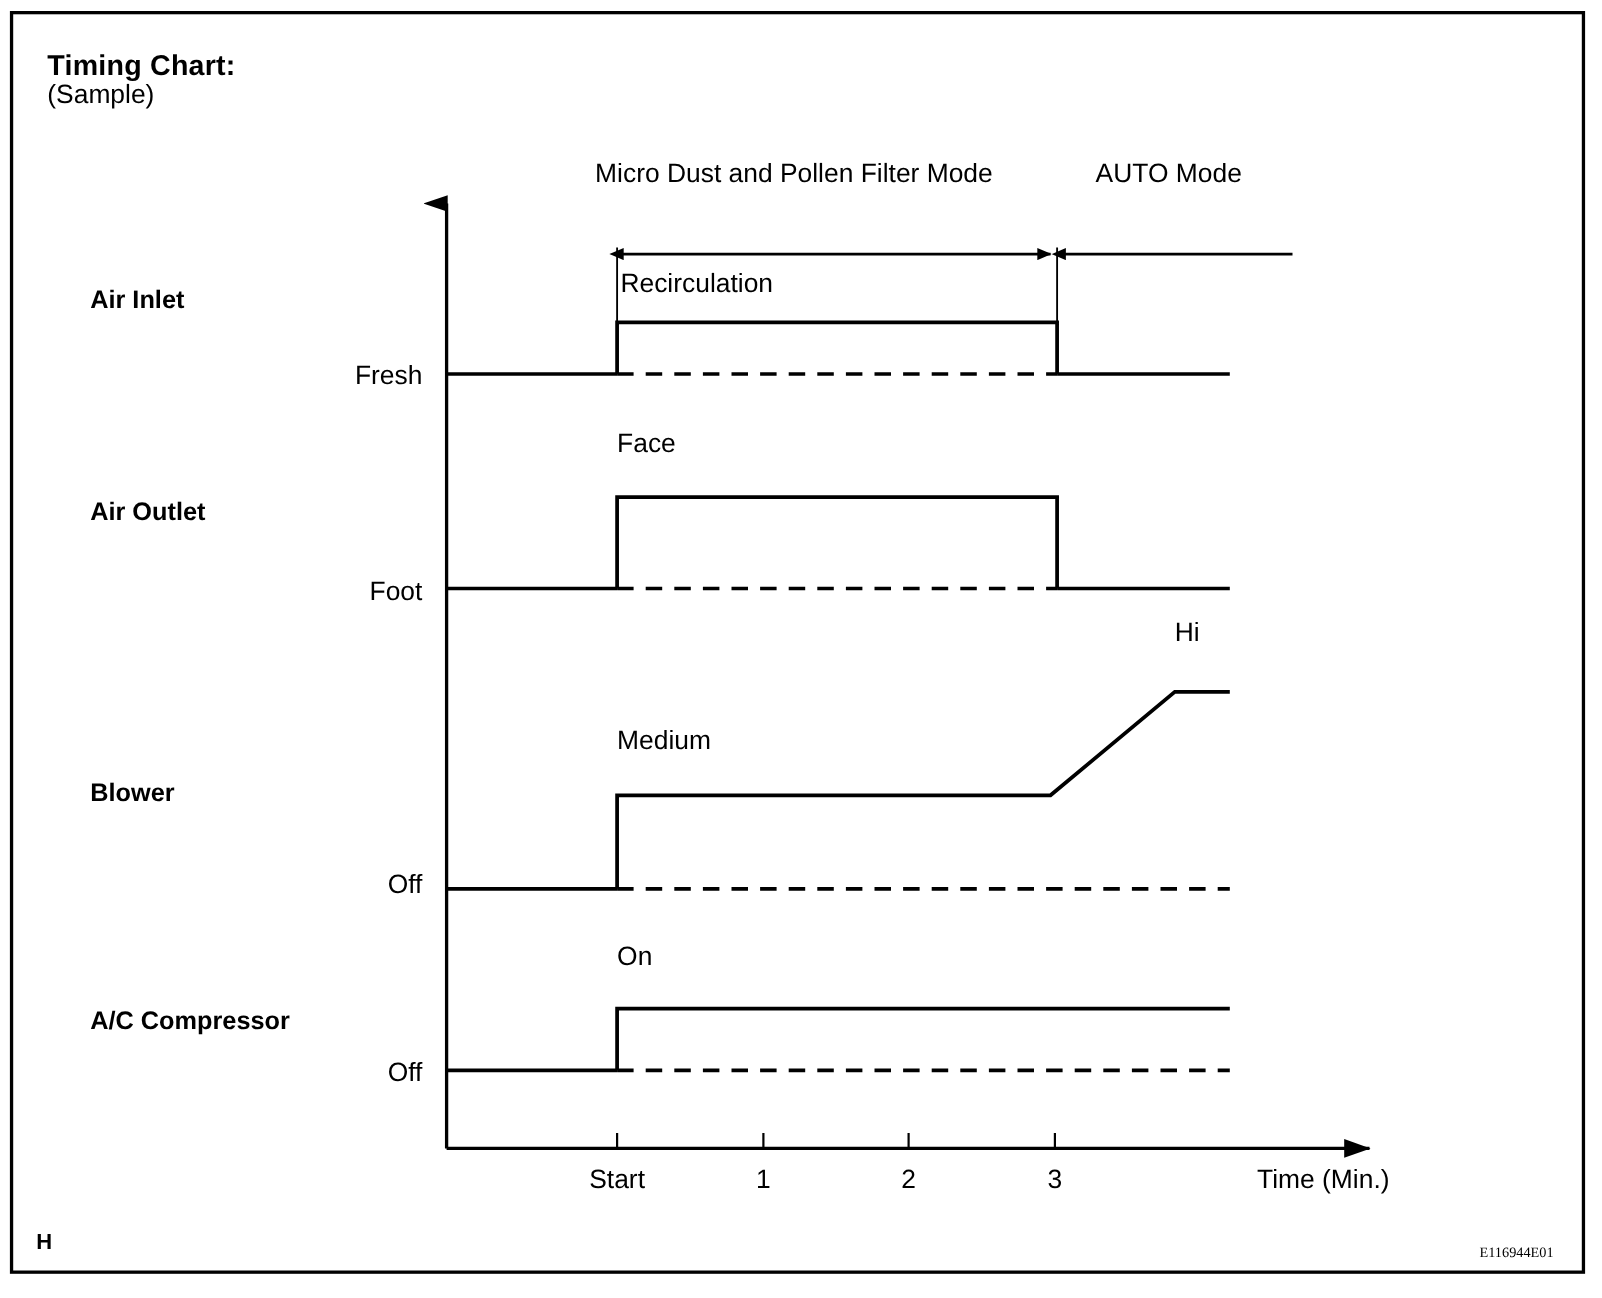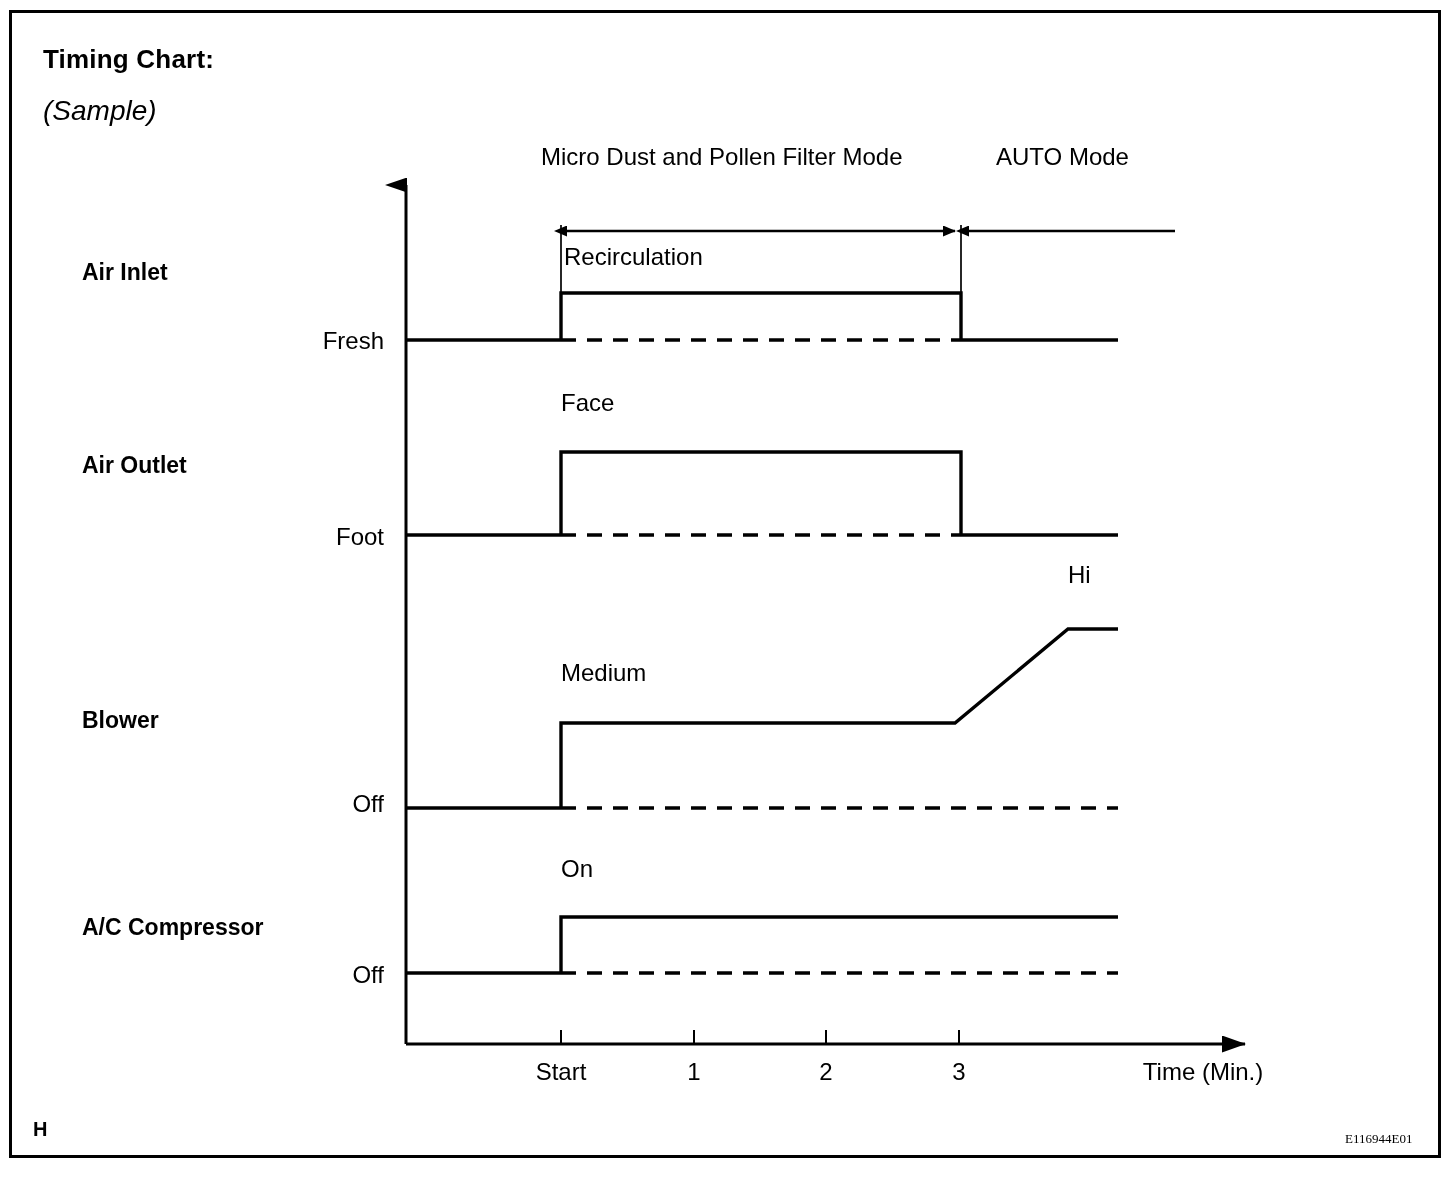--- a/index.html
+++ b/index.html
@@ -31,23 +31,22 @@
     box-sizing: border-box;
   }
   .txt { position: absolute; white-space: nowrap; }
   .bold { font-weight: bold; }
   #title-main {
     left: 43px; top: 44px;
     font-size: 26px;
     letter-spacing: 0.2px;
   }
   #title-sub {
-    left: 43px; top: 95px;
-    font-size: 28px;
-    font-style: italic;
+    left: 43px; top: 73px;
+    font-size: 24px;
   }
   #mark-h {
     left: 33px; top: 1118px;
     font-size: 20px;
   }
   #figure-id {
     left: 1345px; top: 1131px;
     font-size: 13px;
     font-family: Liberation Serif, serif;
   }

